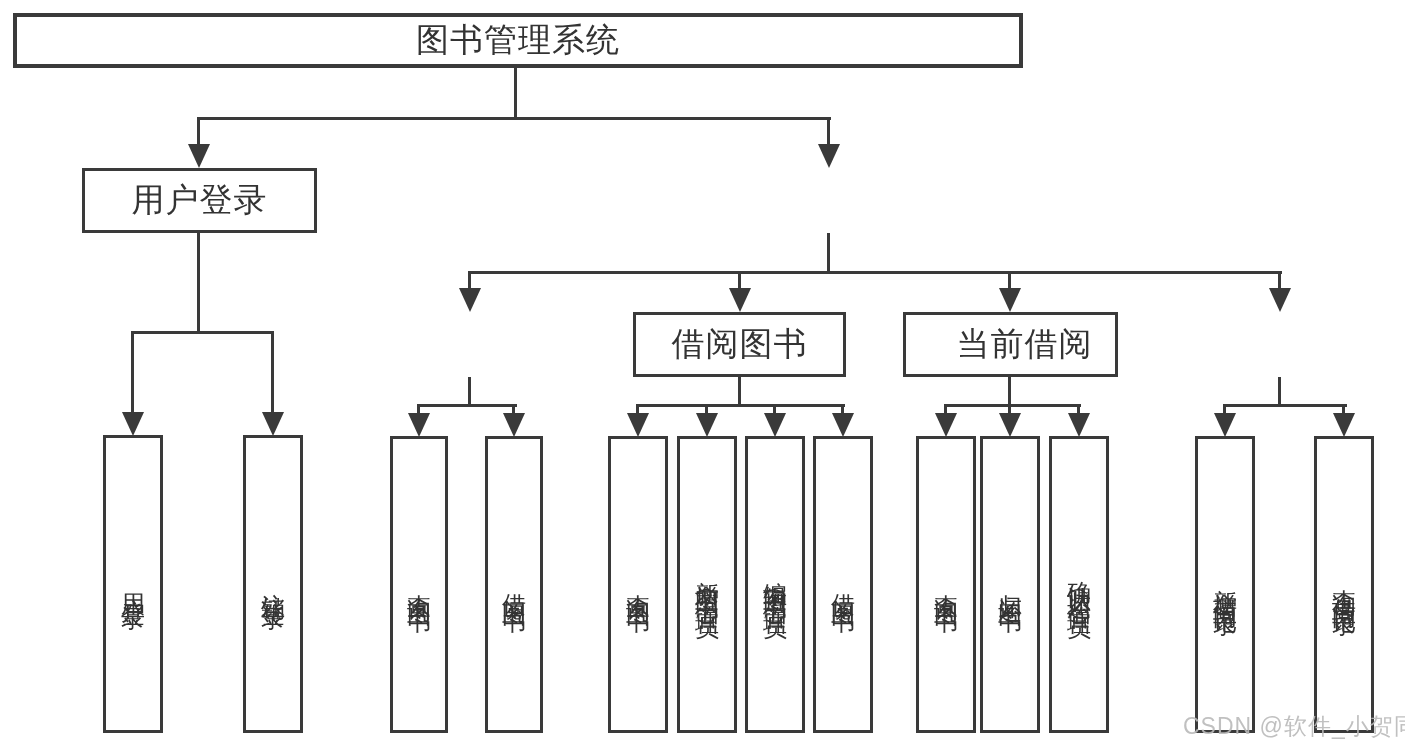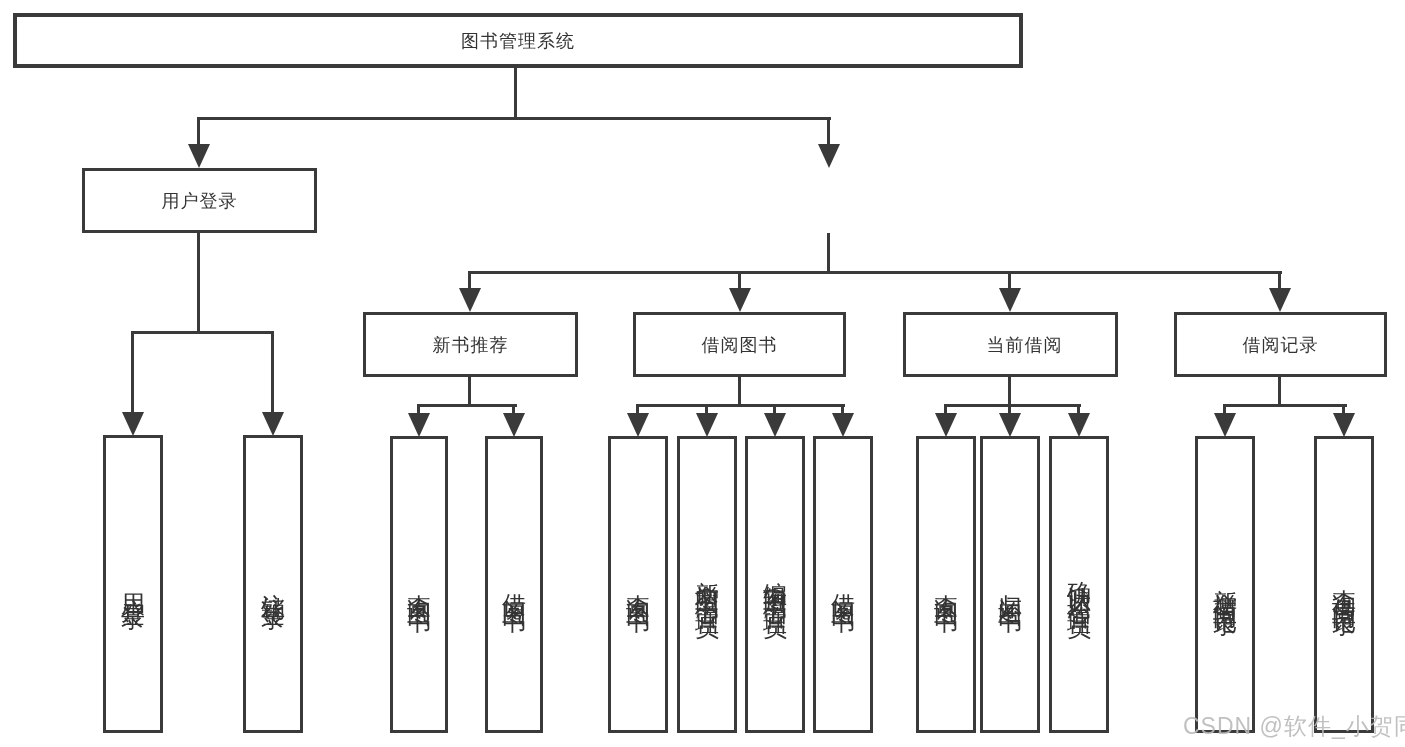--- a/index.html
+++ b/index.html
@@ -10,21 +10,21 @@
   html,body{background:var(--background);}
   body{font-family:"Liberation Sans","DejaVu Sans",sans-serif;}
   .canvas{
     position:relative;width:1405px;height:747px;
     background:var(--background);overflow:hidden;
   }
   
   .box{
     position:absolute;border:3px solid var(--line);background:var(--box-fill);
     display:flex;align-items:center;justify-content:center;
-    color:var(--text);font-size:18px;letter-spacing:1px;
+    color:var(--text);font-size:33px;letter-spacing:1px;
   }
   .root-box{border-width:4px;}
   .leaf{
     writing-mode:vertical-rl;text-orientation:mixed;
     font-size:24px;letter-spacing:5px;line-height:1;
     top:436px;height:297px;
   }
   
   .h{position:absolute;height:3px;background:var(--line);}
   .v{position:absolute;width:3px;background:var(--line);}
@@ -70,31 +70,25 @@
   <div class="h" style="left:468px;top:271px;width:814px;"></div>
   <div class="v" style="left:468px;top:271px;height:18px;"></div>
   <div class="arrow" style="left:459px;top:288px;"></div>
   <div class="v" style="left:738px;top:271px;height:18px;"></div>
   <div class="arrow" style="left:729px;top:288px;"></div>
   <div class="v" style="left:1008px;top:271px;height:18px;"></div>
   <div class="arrow" style="left:999px;top:288px;"></div>
   <div class="v" style="left:1278px;top:271px;height:18px;"></div>
   <div class="arrow" style="left:1269px;top:288px;"></div>
 
-  <div class="box" style="left:363px;top:312px;width:215px;height:65px;">
-    <span>新书推荐</span>
-  </div>
   <div class="box" style="left:633px;top:312px;width:213px;height:65px;">
     <span>借阅图书</span>
   </div>
   <div class="box" style="left:903px;top:312px;width:215px;height:65px;padding-left:28px;">
     <span>当前借阅</span>
-  </div>
-  <div class="box" style="left:1174px;top:312px;width:213px;height:65px;">
-    <span>借阅记录</span>
   </div>
 
   <div class="v" style="left:468px;top:377px;height:29px;"></div>
   <div class="h" style="left:417px;top:404px;width:100px;"></div>
   <div class="v" style="left:417px;top:404px;height:10px;"></div>
   <div class="arrow" style="left:408px;top:413px;"></div>
   <div class="v" style="left:512px;top:404px;height:10px;"></div>
   <div class="arrow" style="left:503px;top:413px;"></div>
 
   <div class="v" style="left:738px;top:377px;height:29px;"></div>

